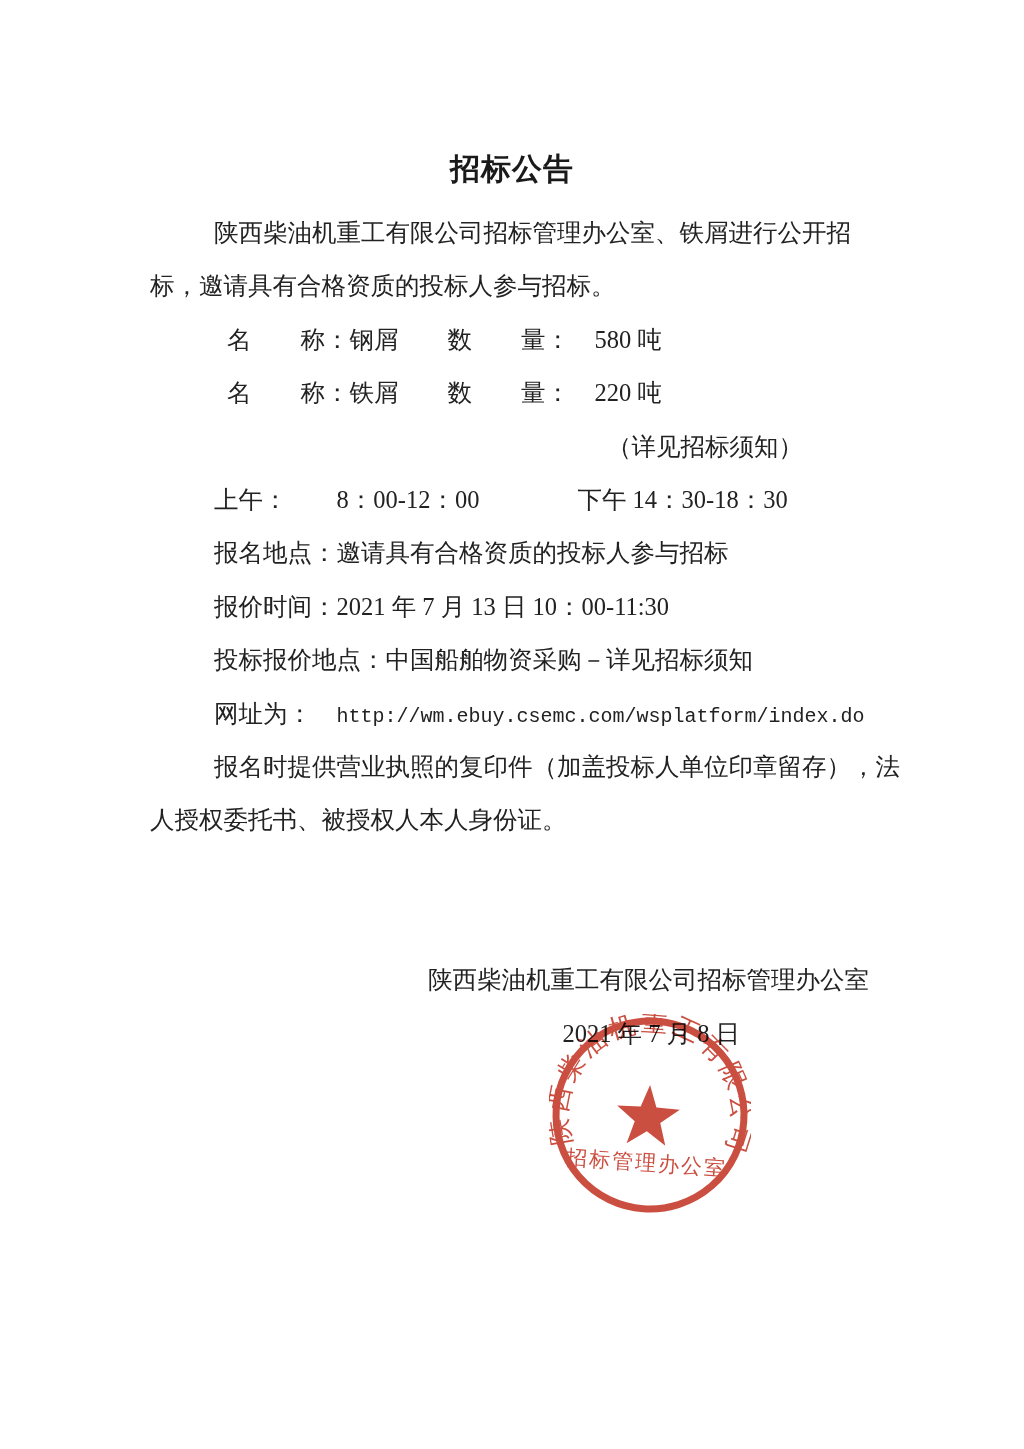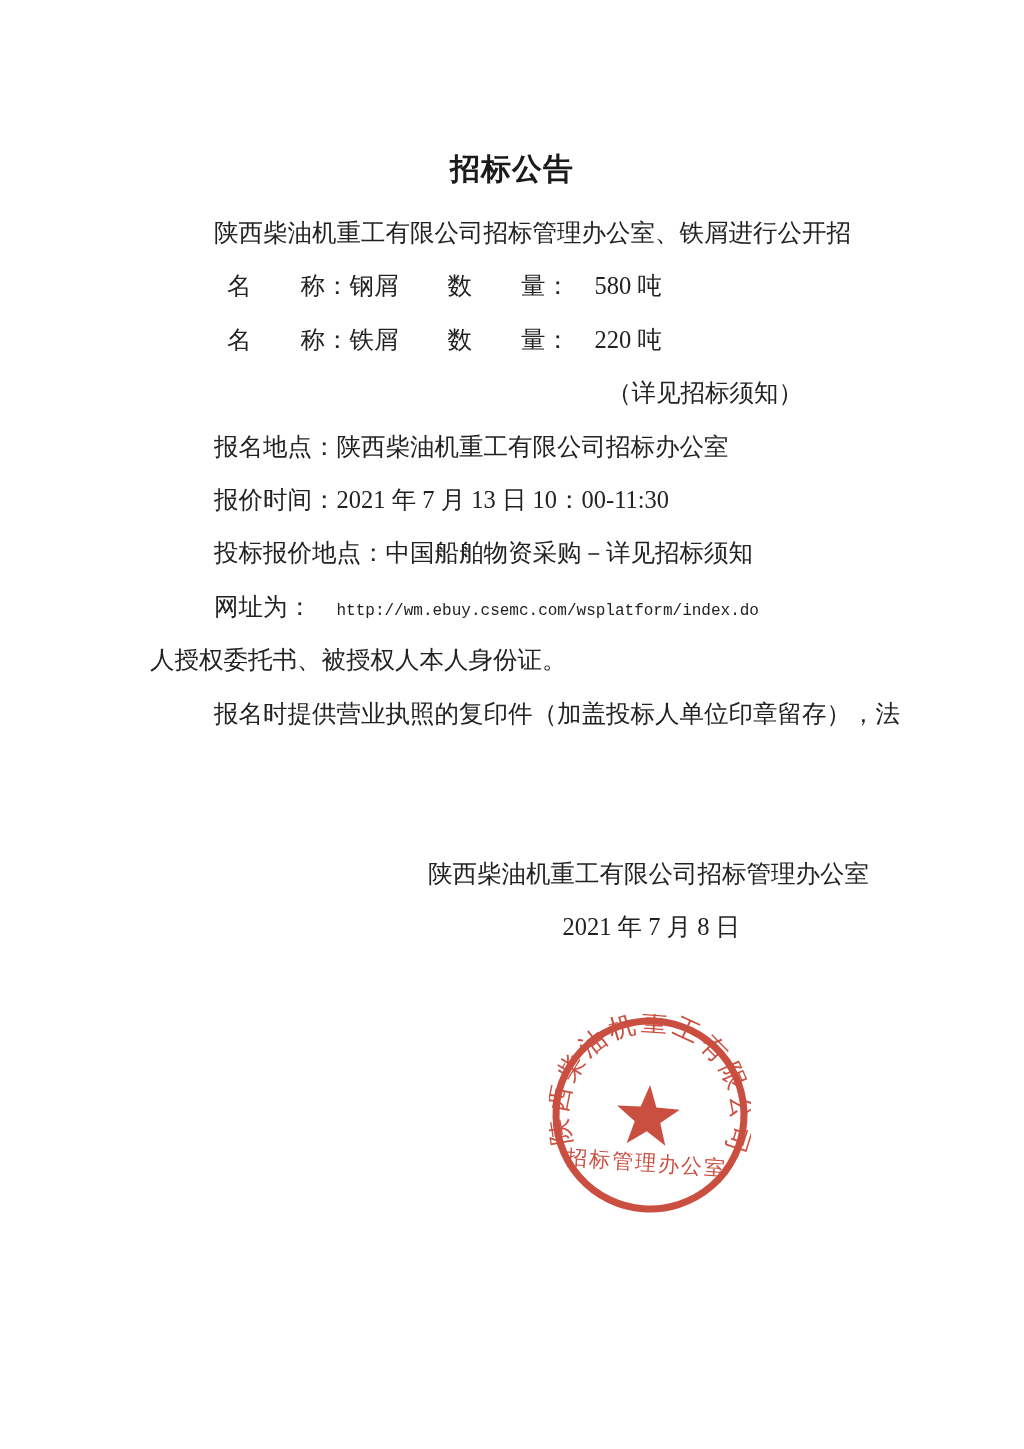--- a/index.html
+++ b/index.html
@@ -43,21 +43,21 @@
   }
   .indent-para  { padding-left: 64px; }
   .indent-item  { padding-left: 77px; }
   .indent-field { padding-left: 64px; }
   .note         { padding-left: 457px; }
   .blank        { }
   .sig-org  { text-align: right; padding-right: 7px; }
   .sig-date { text-align: right; padding-right: 136px; }
   .mono {
     font-family: "Liberation Mono", "DejaVu Sans Mono", monospace;
-    font-size: 16px;
+    font-size: 20px;
   }
   .plain { }
   .stamp {
     position: absolute;
     left: 549px;
     top: 1014px;
     width: 202px;
     height: 202px;
     mix-blend-mode: multiply;
     opacity: 0.9;
@@ -84,29 +84,31 @@
 </style>
 </head>
 <body>
 
 <div class="page">
 
   <h1 class="title">招标公告</h1>
 
   <div class="body">
       <div class="line indent-para">陕西柴油机重工有限公司招标管理办公室、铁屑进行公开招</div>
+      <div class="line flush">标，邀请具有合格资质的投标人参与招标。</div>
       <div class="line indent-item">名　　称：钢屑　　数　　量：　580 吨</div>
       <div class="line indent-item">名　　称：铁屑　　数　　量：　220 吨</div>
       <div class="line note">（详见招标须知）</div>
-      <div class="line indent-field">报名地点：陕西柴油机重工有限公司招标办公室</div>
+      <div class="line indent-field">上午：　　8：00-12：00　　　　下午 14：30-18：30</div>
+      <div class="line indent-field">报名地点：邀请具有合格资质的投标人参与招标</div>
       <div class="line indent-field">报价时间：2021 年 7 月 13 日 10：00-11:30</div>
       <div class="line indent-field">投标报价地点：中国船舶物资采购－详见招标须知</div>
       <div class="line indent-field"><span class="plain">网址为：　</span><span class="mono">http://wm.ebuy.csemc.com/wsplatform/index.do</span></div>
+      <div class="line indent-para">报名时提供营业执照的复印件（加盖投标人单位印章留存），法</div>
       <div class="line flush">人授权委托书、被授权人本人身份证。</div>
-      <div class="line indent-para">报名时提供营业执照的复印件（加盖投标人单位印章留存），法</div>
       <div class="line blank"></div>
       <div class="line blank"></div>
       <div class="line sig-org">陕西柴油机重工有限公司招标管理办公室</div>
       <div class="line sig-date">2021 年 7 月 8 日</div>
     </div>
 
   <svg class="stamp" viewBox="-101 -101 202 202" width="202" height="202" xmlns="http://www.w3.org/2000/svg">
     <g transform="rotate(4)">
       <circle class="seal-ring" cx="0" cy="0" r="94"></circle>
       <path id="sealArc" d="M -70 44 A 83 83 0 1 1 70 44" fill="none"></path>

